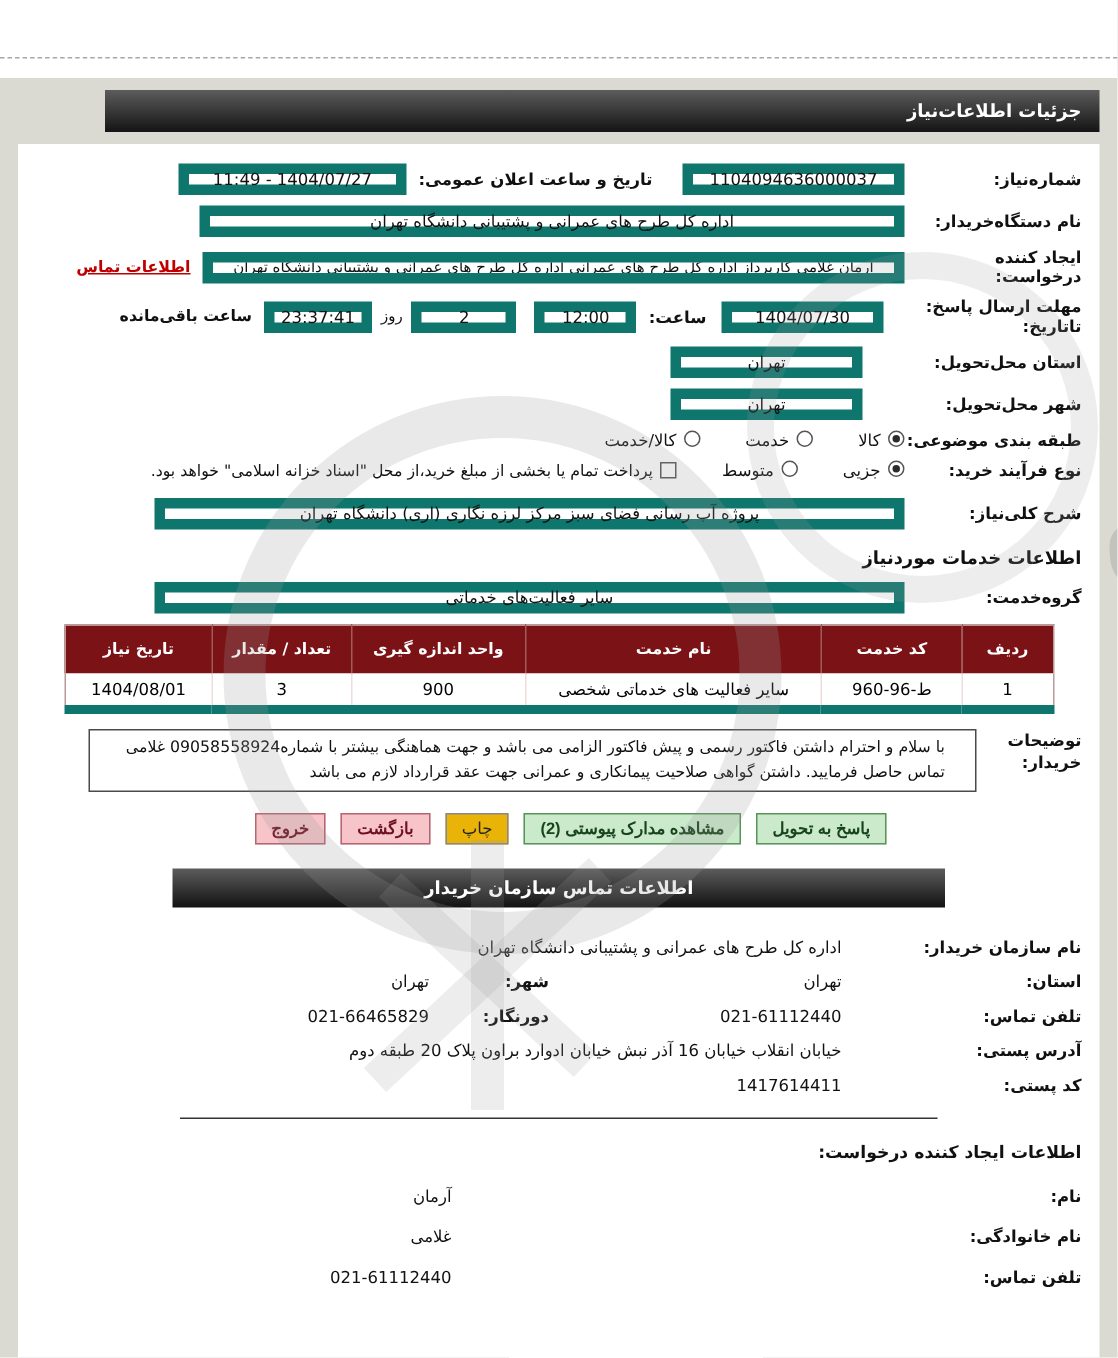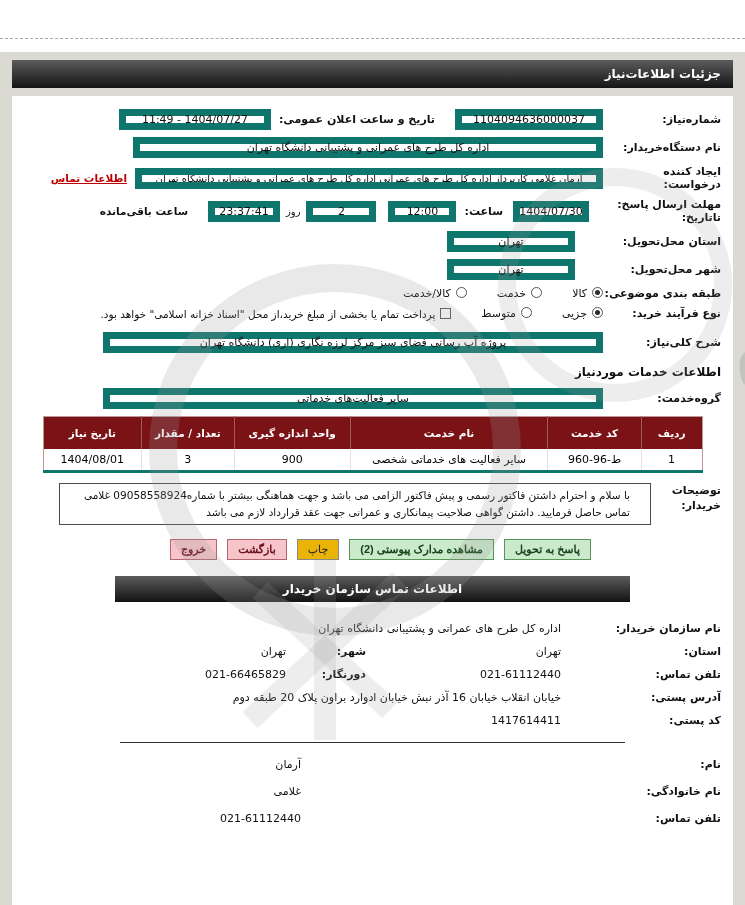--- a/index.html
+++ b/index.html
@@ -3,65 +3,65 @@
 <meta charset="utf-8">
 <style>
   *{box-sizing:border-box;margin:0;padding:0}
   html,body{width:745px;height:905px}
   body{font-family:"DejaVu Sans",sans-serif;background:#dadad2;overflow:hidden}
   .stage{position:relative;width:745px;height:905px;direction:rtl;overflow:hidden}
   
   .topstrip{position:absolute;top:0;left:0;width:745px;height:52px;background:#fff}
   .dashline{position:absolute;top:38px;left:0;width:745px;border-top:1px dashed #a8a8a8}
   
-  .darkbar{position:absolute;top:60px;right:12px;width:721px;height:28px;
+  .darkbar{position:absolute;top:60px;right:12px;width:663px;height:28px;
     background:linear-gradient(#5c5c5c,#141414);color:#fff;font-size:12px;font-weight:bold;
     display:flex;align-items:center;padding:0 12px}
   .panel{position:absolute;top:96px;right:12px;width:721px;height:809px;background:#fff;
     padding:13px 12px;overflow:hidden}
   
   .frow{display:flex;align-items:center;margin-bottom:7px;font-size:11px;color:#111}
   .flabel{font-weight:bold;flex:none;width:118px}
   .ibox{border:7px solid #0f766e;height:21px;background:#fff;display:flex;align-items:center;
     justify-content:center;padding:0 6px;flex:none;font-size:11px}
   .ltr{direction:ltr;unicode-bidi:embed}
   .w-need{width:148px;margin-left:8px}
   .mid-label{font-weight:bold;margin:0 12px 0 8px}
   .w-announce{width:152px}
   .w-org{width:470px}
   .w-creator{width:468px;font-size:10px;white-space:nowrap;overflow:hidden}
   .creator-link{color:#c00000;text-decoration:underline;font-size:10.5px;font-weight:bold;
     margin-right:8px;cursor:pointer}
   .dl-label{font-weight:bold;flex:none;width:132px}
-  .w-date{width:76px}
+  .w-date{width:108px}
   .hour-label{font-weight:bold;margin:0 10px 0 8px}
   .w-time{width:68px;margin-left:12px}
   .w-days{width:70px}
   .days-label{margin:0 6px;font-size:10px}
   .w-remain{width:72px}
-  .remain-label{margin-right:20px;font-size:10.5px;font-weight:bold}
+  .remain-label{margin-right:8px;font-size:10.5px;font-weight:bold}
   .w-city{width:128px;margin-right:28px}
   
   .rgroup{display:flex;align-items:flex-start;margin-left:30px;cursor:pointer}
   .radio{width:11px;height:11px;border:1px solid #555;border-radius:50%;background:#fff;
     margin-left:5px;position:relative;flex:none}
   .radio.checked::after{content:"";position:absolute;top:2px;left:2px;right:2px;bottom:2px;
     border-radius:50%;background:#2b2b2b}
   .checkbox{width:11px;height:11px;border:1px solid #555;background:#fff;margin-left:5px;flex:none}
   .chk-text{font-size:10.5px}
   .w-desc{width:500px}
   .section-title{font-weight:bold;font-size:12px;margin:12px 0 9px;color:#111}
   .w-group{width:500px}
   
   .svc-table{border-collapse:collapse;margin:6px auto 10px;width:660px;border:1px solid #b99}
   .svc-table th{background:#7a1216;color:#fff;padding:10px 3px;font-size:10.5px;font-weight:bold;
     border-left:1px solid #a35a5a}
   .svc-table th:last-child{border-left:none}
   .svc-table td{background:#fff;padding:4px 2px;text-align:center;font-size:11px;
-    border-bottom:3px solid #0f766e;border-left:1px solid #f0dcdc}
+    border-bottom:6px solid #0f766e;border-left:1px solid #f0dcdc}
   .svc-table td:last-child{border-left:none}
   .c1{width:62px}.c2{width:95px}.c3{width:205px}.c4{width:120px}.c5{width:95px}.c6{width:100px}
   
   .frow.notes{align-items:flex-start;margin-top:4px}
   .flabel.notes{width:70px;line-height:1.4}
   .nbox{border:1px solid #4a4a4a;width:592px;font-size:10.5px;padding:3px 20px;line-height:1.6;
     background:#fff;text-align:right;color:#111}
   
   .btnrow{display:flex;gap:10px;margin:14px 130px 12px 0;align-items:center}
   .btn{height:21px;display:flex;align-items:center;justify-content:center;padding:0 10px;
@@ -245,20 +245,21 @@
       <span>خیابان انقلاب خیابان 16 آذر نبش خیابان ادوارد براون پلاک 20 طبقه دوم</span>
     </div>
 
     <div class="crow">
       <span class="cl">کد پستی:</span>
       <span class="ltr">1417614411</span>
     </div>
 
     <hr class="hr">
 
+    <div class="kv-title">اطلاعات ایجاد کننده درخواست:</div>
 
     <div class="krow">
       <span class="kl">نام:</span>
       <span class="kv">آرمان</span>
     </div>
 
     <div class="krow">
       <span class="kl">نام خانوادگی:</span>
       <span class="kv">غلامی</span>
     </div>

